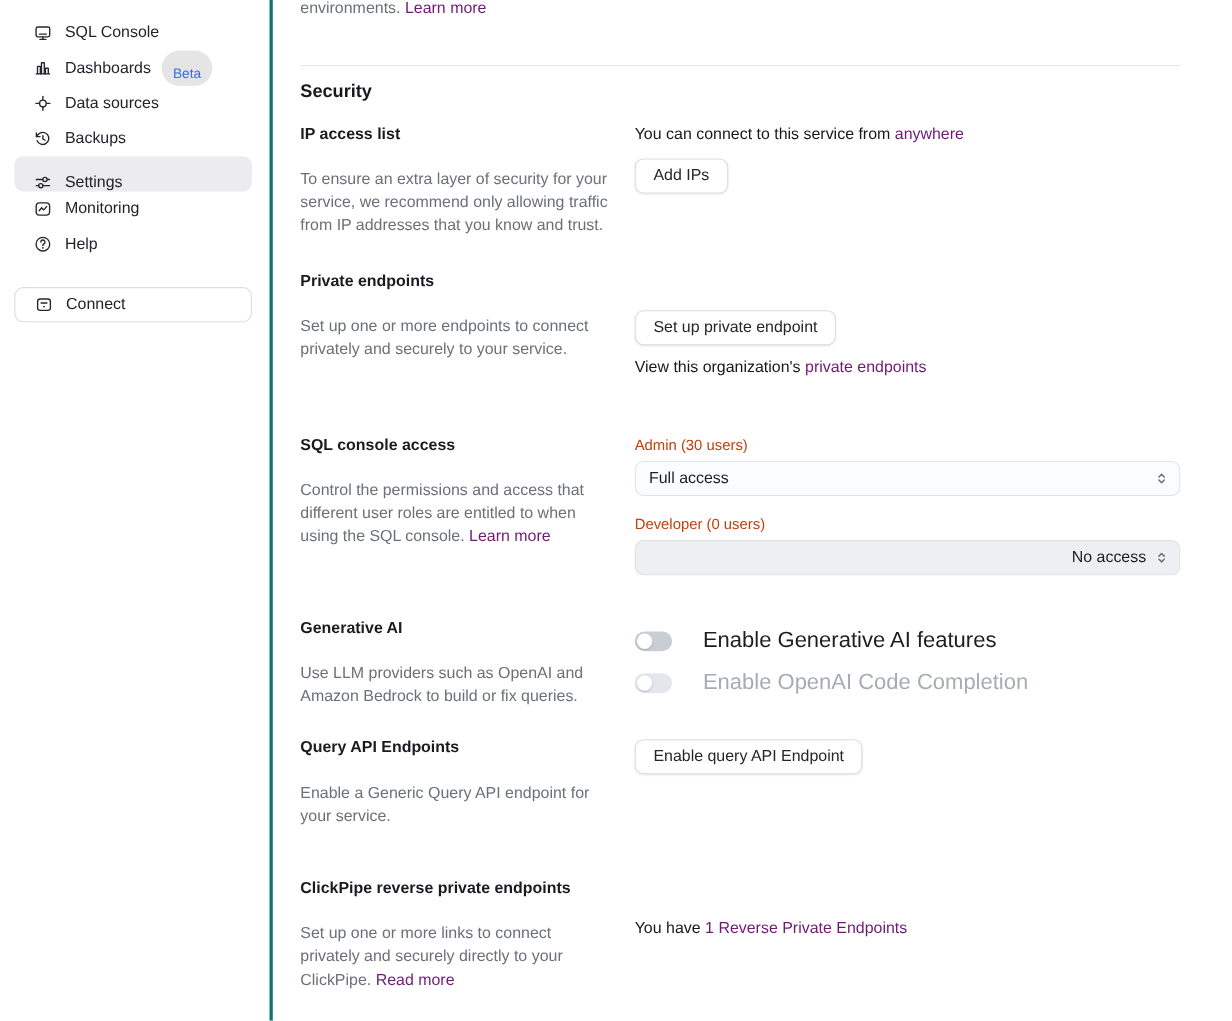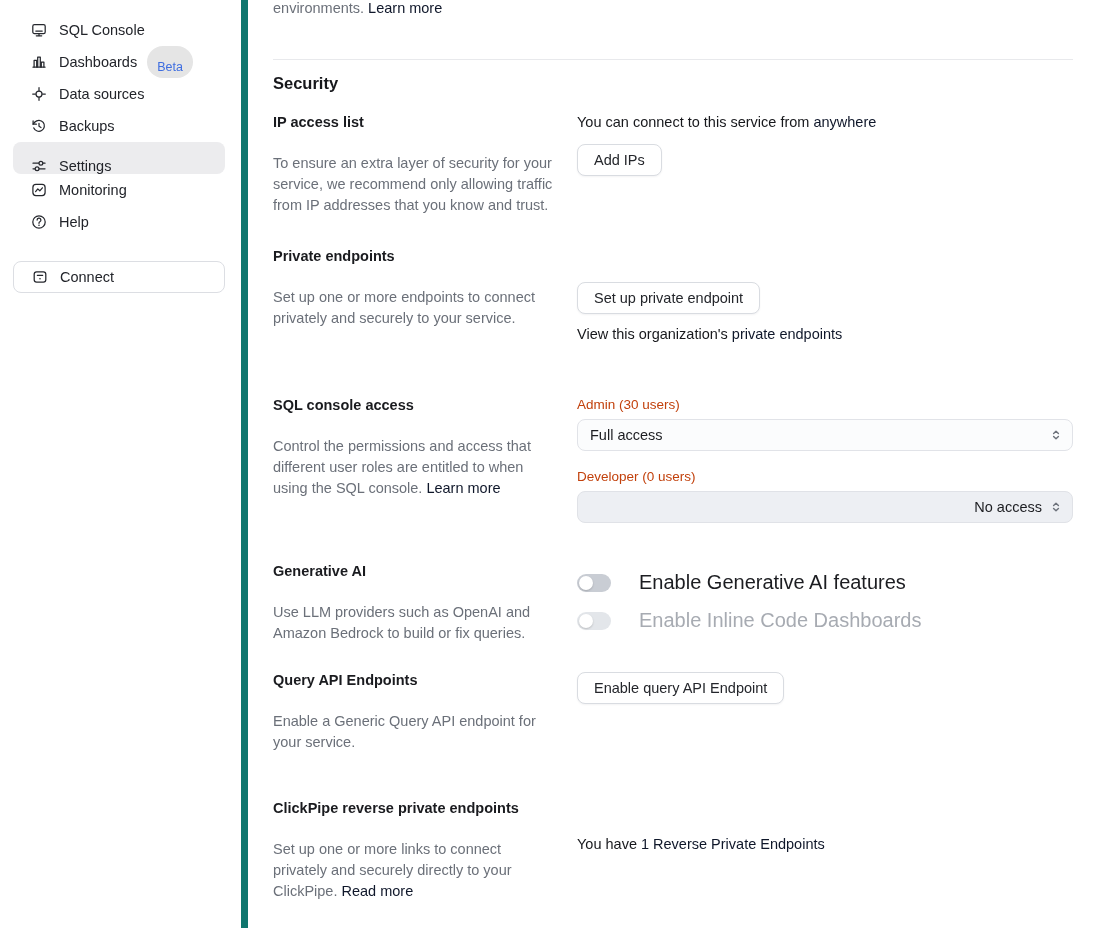--- a/index.html
+++ b/index.html
@@ -6,21 +6,21 @@
   html,body { margin:0; padding:0; }
   body {
     width:1120px; height:928px; overflow:hidden;
     background:#ffffff; color:#1c1d21;
     font-family:"Liberation Sans", sans-serif;
     -webkit-font-smoothing:antialiased;
   }
   .app { display:flex; width:1120px; height:928px; }
 
   
-  .sidebar { width:248px; min-width:248px; height:100%; border-right:7px solid #0f766e; padding-top:14px; background:#fff; }
+  .sidebar { width:248px; min-width:248px; height:100%; border-right:3px solid #0f766e; padding-top:14px; background:#fff; }
   .nav-item {
     height:32px; margin:0 16px 0 13px; padding-left:18px;
     display:flex; align-items:center; border-radius:8px;
     font-size:14.5px; color:#22242a; cursor:pointer; white-space:nowrap;
   }
   .nav-item.active { background:#ececee;align-items:flex-end; }
   .nav-icon { width:16px; height:16px; margin-right:12px; flex:0 0 16px; display:flex; align-items:center; justify-content:center; }
   .nav-icon svg { display:block; }
   .badge {
     margin-left:10px; background:#e5e5e5; color:#3e6de0;
@@ -28,21 +28,21 @@
   }
   .connect-btn {
     margin:23px 16px 0 13px; height:32px; padding-left:18px;
     display:flex; align-items:center; border:1px solid #dcdee3; border-radius:8px;
     font-size:14.5px; color:#22242a; cursor:pointer; background:#fff;
   }
 
   
   .main { flex:1; padding:0 47px 0 25px; }
   .partial-line { margin-top:-2px; font-size:14.5px; line-height:20px; color:#6b7079; }
-  a.link { color:#0f172a; text-decoration:none; cursor:pointer;text-align:center; }
+  a.link { color:#701a75; text-decoration:none; cursor:pointer;text-align:center; }
   .divider { border:none; border-top:1px solid #e8e9ec; margin:41px 0 0; }
   .security-heading { font-size:16.5px; font-weight:700; color:#17181c; margin:14px 0 0; }
 
   section.row { display:grid; grid-template-columns:304px 1fr; }
   .row-ip   { margin-top:21px; }
   .row-pe   { margin-top:32px; }
   .row-sql  { margin-top:54px; }
   .row-ai   { margin-top:40px; }
   .row-qapi { margin-top:28px; }
   .row-cp   { margin-top:47px; }
@@ -253,21 +253,21 @@
         <h3>Generative AI</h3>
         <p>Use LLM providers such as OpenAI and Amazon Bedrock to build or fix queries.</p>
       </div>
       <div class="right offset-8">
         <div class="toggle-row">
           <span class="toggle"></span>
           <span class="tlabel">Enable Generative AI features</span>
         </div>
         <div class="toggle-row muted-label">
           <span class="toggle muted"></span>
-          <span class="tlabel">Enable Inline Code Dashboards</span>
+          <span class="tlabel">Enable OpenAI Code Completion</span>
         </div>
       </div>
     </section>
 
     <section class="row row-qapi">
       <div class="left">
         <h3>Query API Endpoints</h3>
         <p>Enable a Generic Query API endpoint for your service.</p>
       </div>
       <div class="right">

